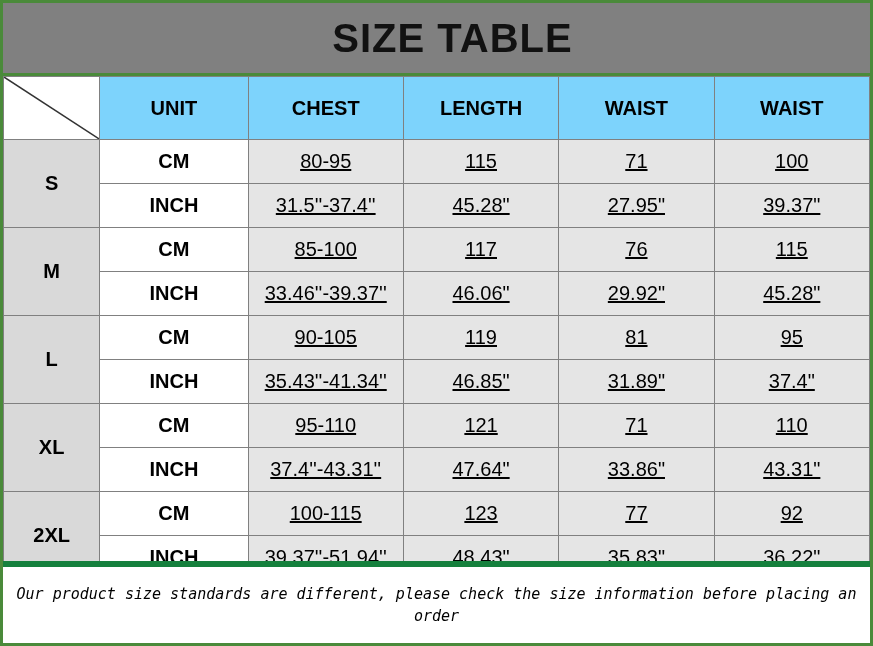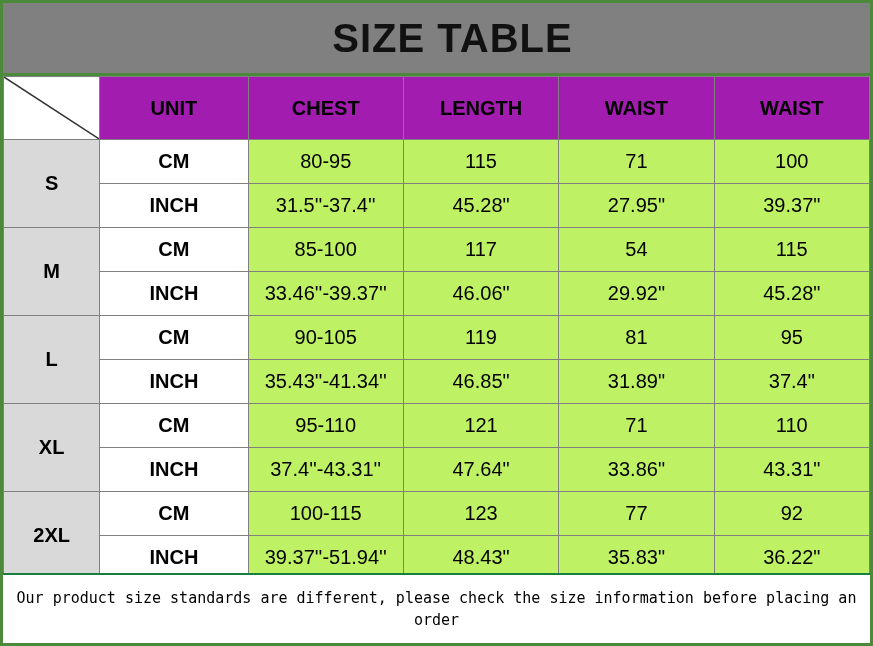--- a/index.html
+++ b/index.html
@@ -51,21 +51,21 @@
     color: #000000;
     padding: 0;
     overflow: hidden;
     white-space: nowrap;
   }
   .col-size { width: 96px; }
   .col-unit { width: 148px; }
   .col-data { width: 155px; }
 
   thead th {
-    background: #a21caf;
+    background: #7dd3fc;
     height: 62px;
     font-size: 22px;
     font-weight: bold;
   }
   .corner-cell {
     background: #ffffff;
     position: relative;
     padding: 0;
   }
   .corner-cell svg {
@@ -78,37 +78,39 @@
     font-size: 22px;
     font-weight: bold;
   }
   td.unit-cell {
     background: #ffffff;
     font-size: 21px;
     font-weight: bold;
     border-radius: 17px;
   }
   td.data-cell {
-    background: #bef264;
+    background: #e5e5e5;
     font-size: 21px;
+    text-decoration: underline;
   }
   tbody tr { height: 44px; }
   .note-bar {
     position: absolute;
     left: 0;
     right: 0;
     bottom: 0;
-    height: 70px;
-    background: #ffffff;
-    border-top: 2px solid #15803d;
+    height: 82px;
+    background: #ffffff;
+    border-top: 6px solid #15803d;
     display: flex;
     align-items: center;
     justify-content: center;
     box-sizing: border-box;
     padding: 4px 8px;
+    font-style: italic;
   }
   .note-text {
     font-family: "DejaVu Sans Mono", monospace;
     font-size: 15px;
     color: #000000;
     text-align: center;
     line-height: 1.5;
     max-width: 860px;
   }
 </style>
@@ -160,21 +162,21 @@
         <td class="data-cell">45.28"</td>
         <td class="data-cell">27.95"</td>
         <td class="data-cell">39.37"</td>
       </tr>
 
       <tr>
         <td class="size-cell" rowspan="2">M</td>
         <td class="unit-cell">CM</td>
         <td class="data-cell">85-100</td>
         <td class="data-cell">117</td>
-        <td class="data-cell">54</td>
+        <td class="data-cell">76</td>
         <td class="data-cell">115</td>
       </tr>
       <tr>
         <td class="unit-cell">INCH</td>
         <td class="data-cell">33.46''-39.37''</td>
         <td class="data-cell">46.06"</td>
         <td class="data-cell">29.92"</td>
         <td class="data-cell">45.28"</td>
       </tr>
 

